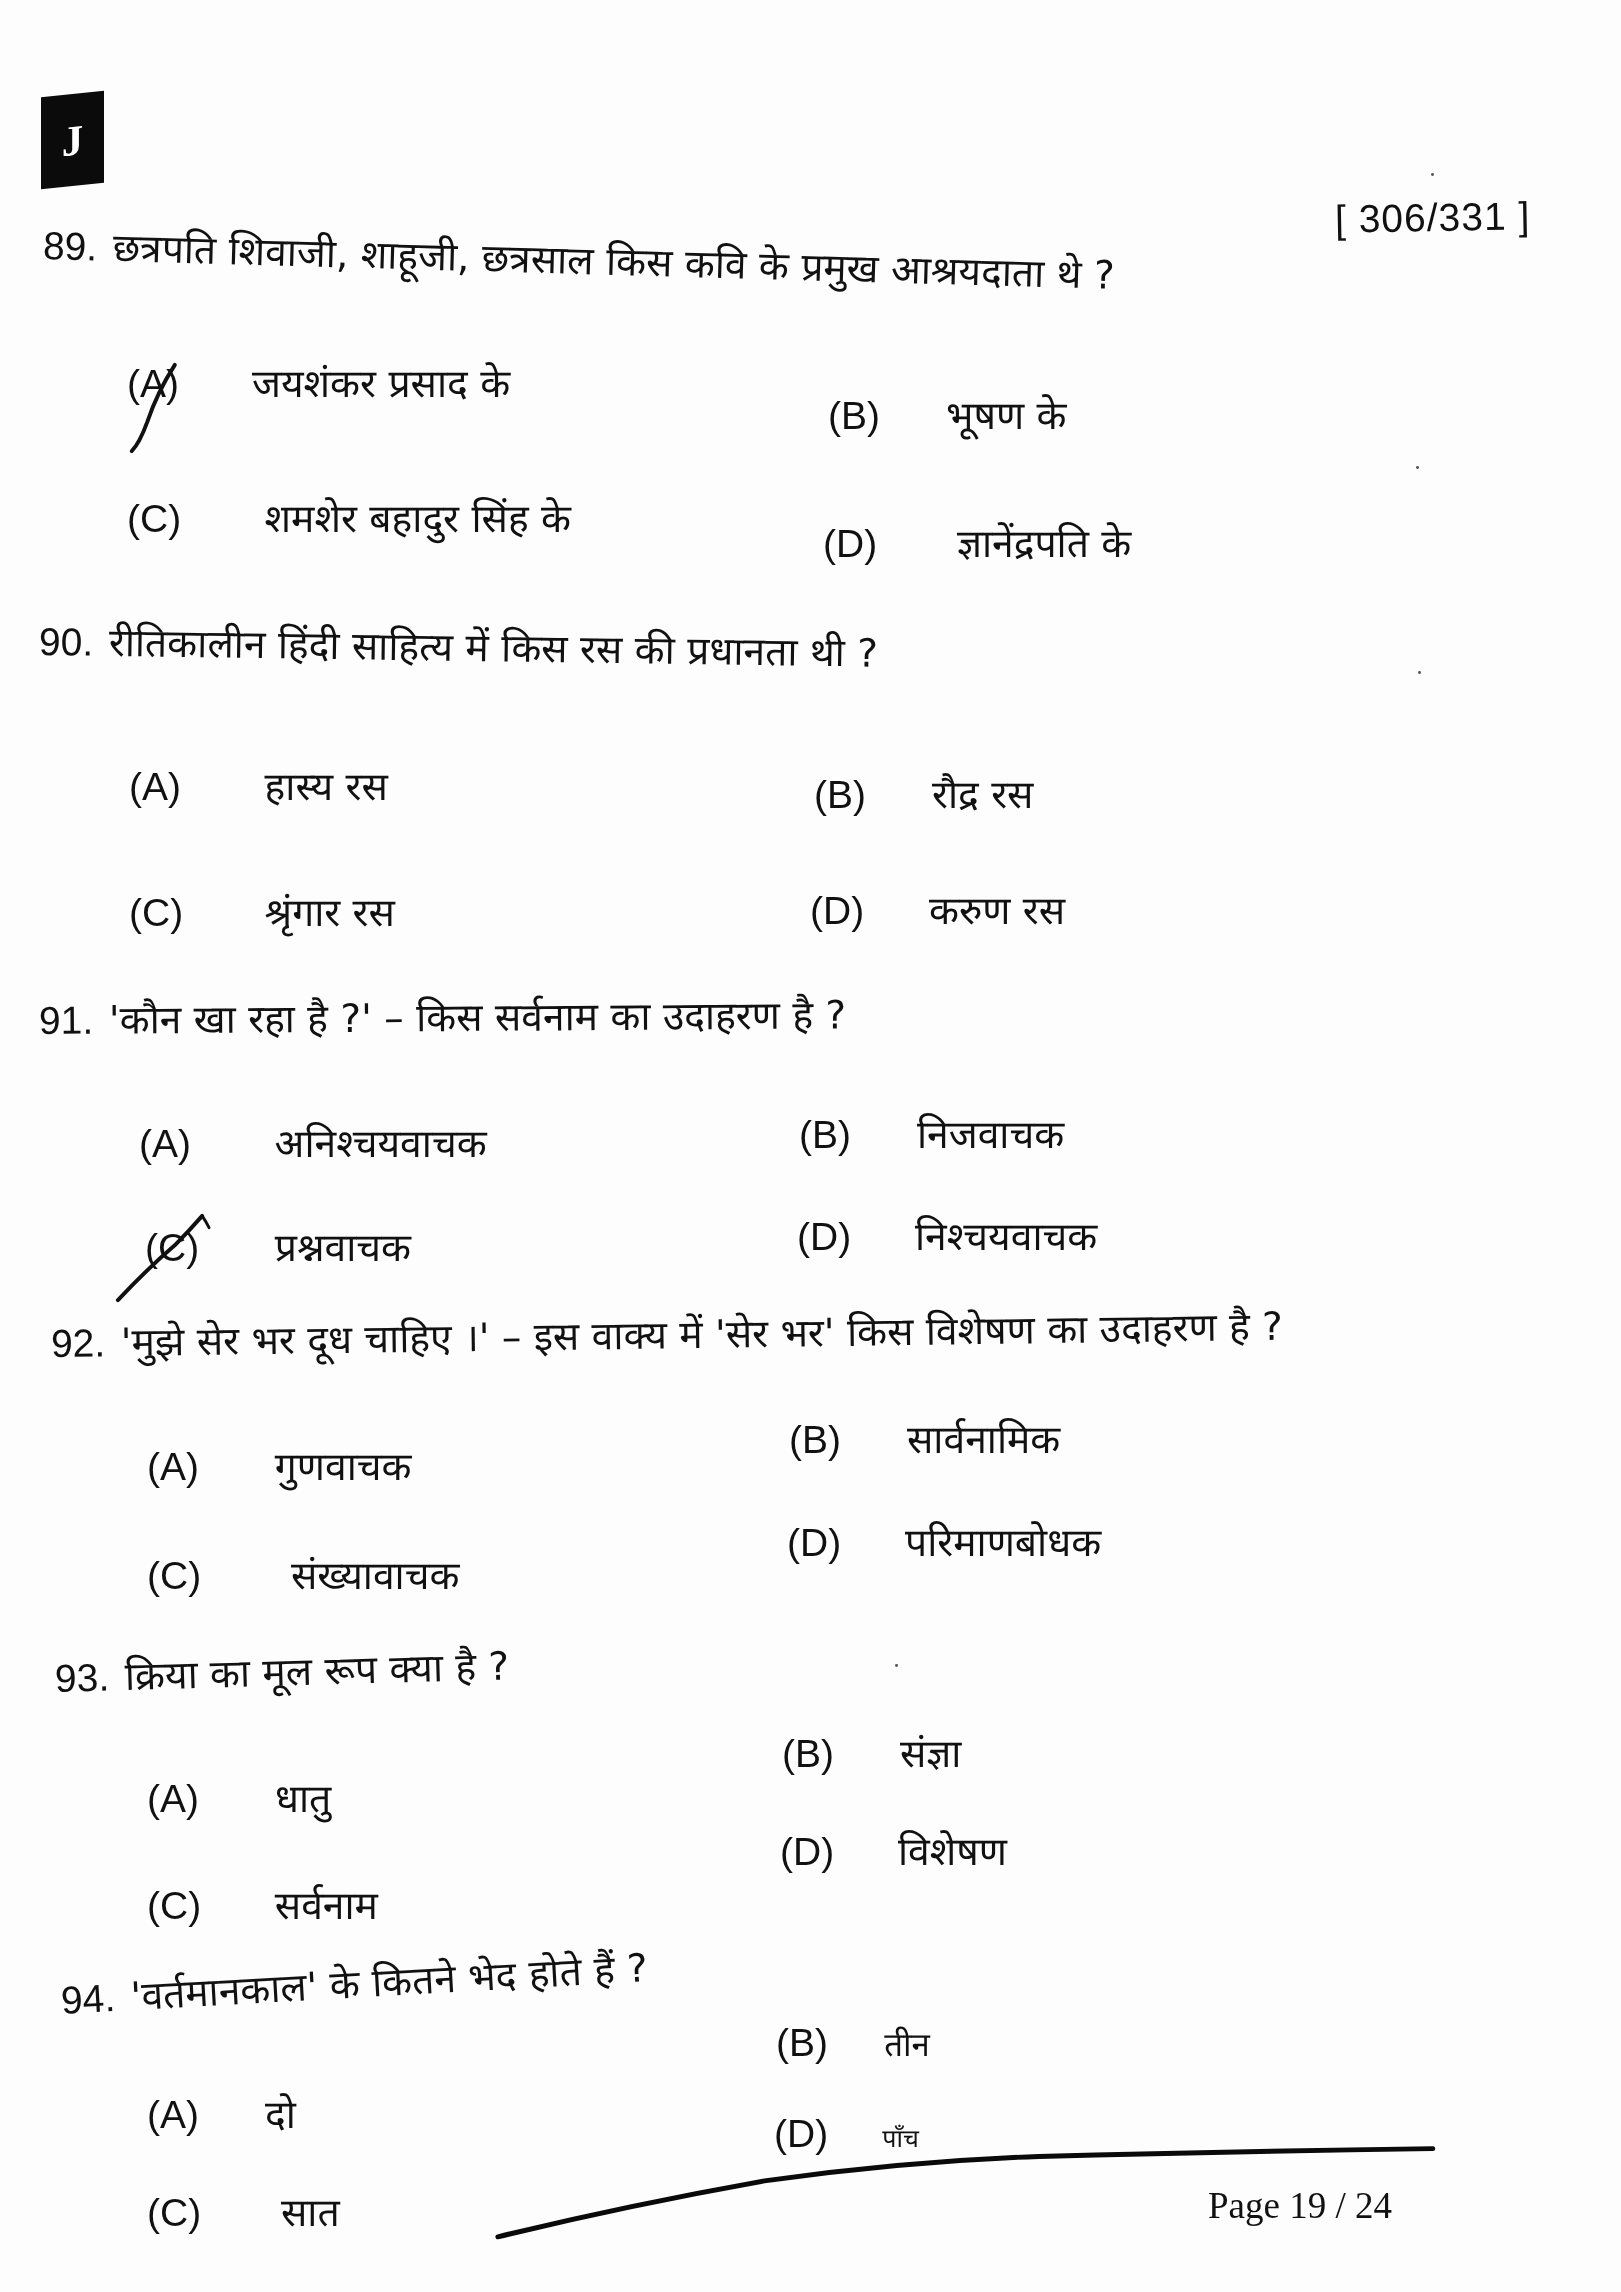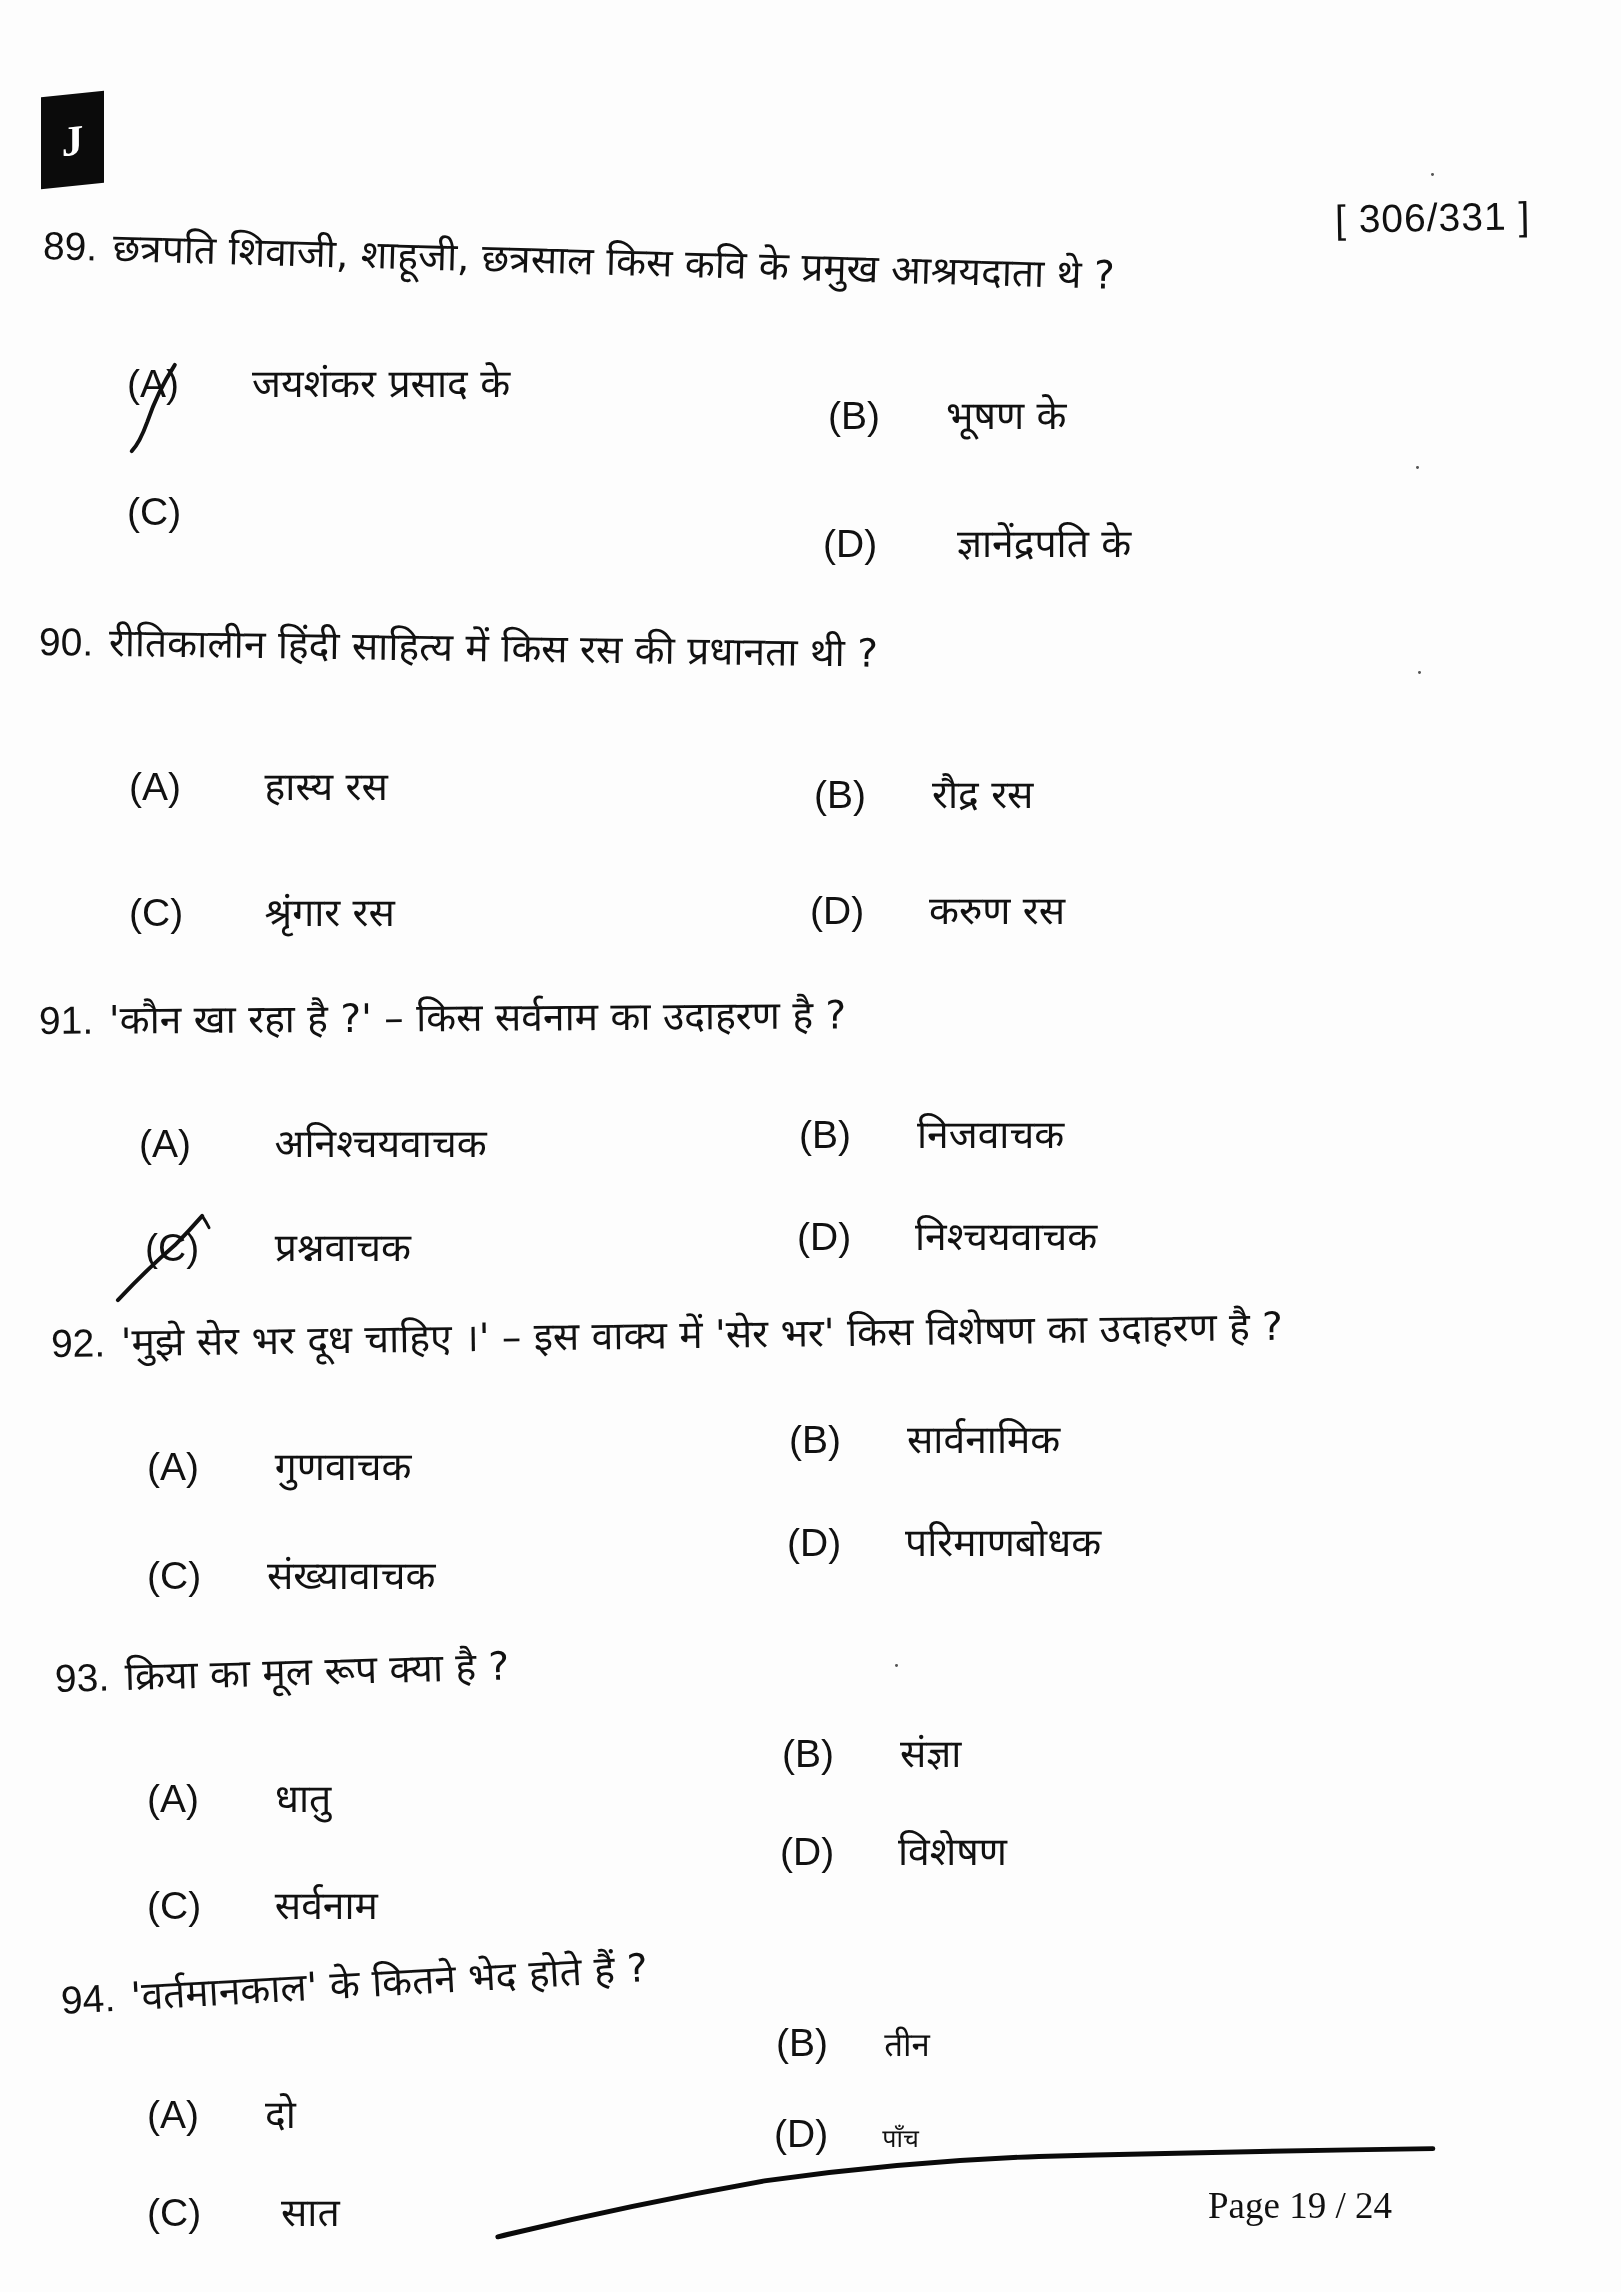--- a/index.html
+++ b/index.html
@@ -106,20 +106,21 @@
   <div class="option" style="left:127px; top:355px;">
     <span class="opt-label">(A)</span>
       <span class="opt-text" style="margin-left:7px">जयशंकर प्रसाद के</span>
   </div>
   <div class="option" style="left:828px; top:387px;">
     <span class="opt-label">(B)</span>
       <span class="opt-text">भूषण के</span>
   </div>
   <div class="option" style="left:127px; top:490px;">
     <span class="opt-label">(C)</span>
+      <span class="opt-text" style="margin-left:19.6px">शमशेर बहादुर सिंह के</span>
   </div>
   <div class="option" style="left:823px; top:515px;">
     <span class="opt-label">(D)</span>
       <span class="opt-text" style="margin-left:16px">ज्ञानेंद्रपति के</span>
   </div>
   <svg class="mark" style="left:118px; top:353px;" width="98" height="108" viewBox="0 0 100 110">
     <path d="M58 12 Q40 40 30 70 Q22 92 14 100" stroke="#111" stroke-width="4" fill="none" stroke-linecap="round"></path>
   </svg>
 
   <div class="question" style="left:39px; top:619px; transform:rotate(0.8deg); transform-origin:left center;">
@@ -172,21 +173,21 @@
   <div class="option" style="left:147px; top:1438px;">
     <span class="opt-label">(A)</span>
       <span class="opt-text" style="margin-left:9.8px">गुणवाचक</span>
   </div>
   <div class="option" style="left:789px; top:1411px;">
     <span class="opt-label">(B)</span>
       <span class="opt-text">सार्वनामिक</span>
   </div>
   <div class="option" style="left:147px; top:1547px;">
     <span class="opt-label">(C)</span>
-      <span class="opt-text" style="margin-left:2px">संख्यावाचक</span>
+      <span class="opt-text" style="margin-left:26px">संख्यावाचक</span>
   </div>
   <div class="option" style="left:787px; top:1514px;">
     <span class="opt-label">(D)</span>
       <span class="opt-text">परिमाणबोधक</span>
   </div>
 
   <div class="question" style="left:55px; top:1656px; transform:rotate(-1.6deg); transform-origin:left center;">
     <span class="q-num">93.</span><span>क्रिया का मूल रूप क्या है ?</span>
   </div>
   <div class="option" style="left:147px; top:1770px;">

